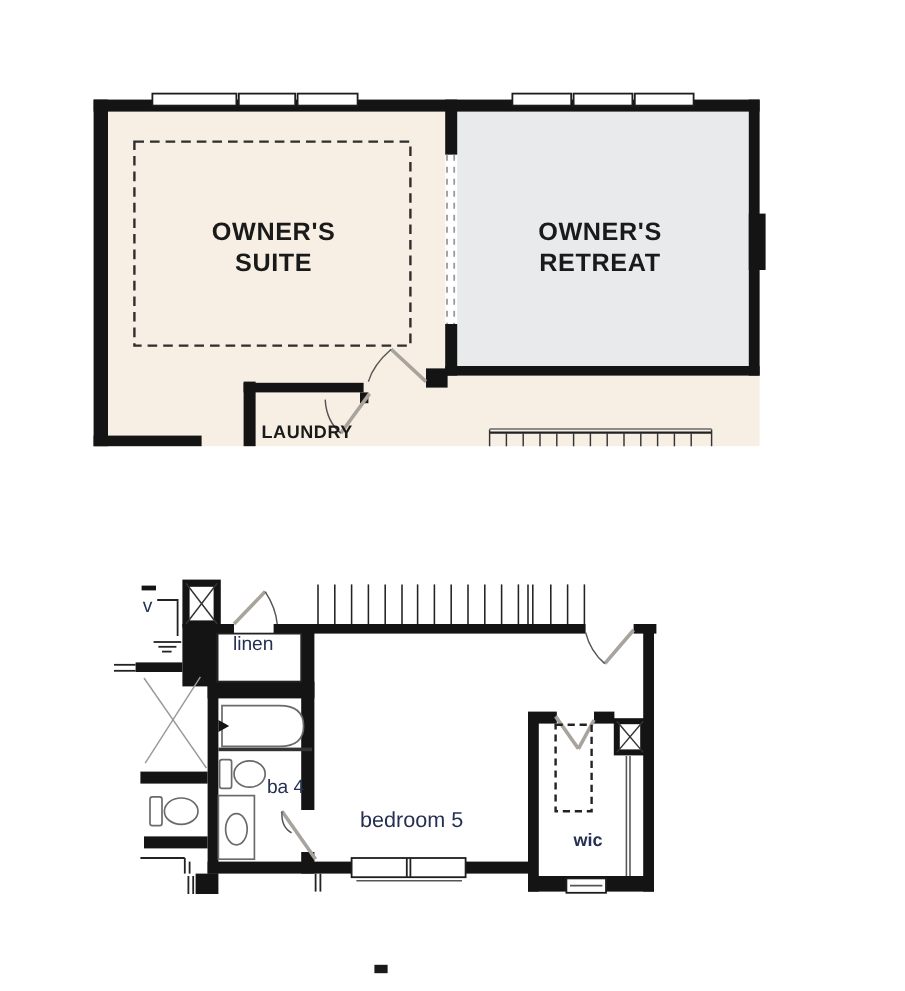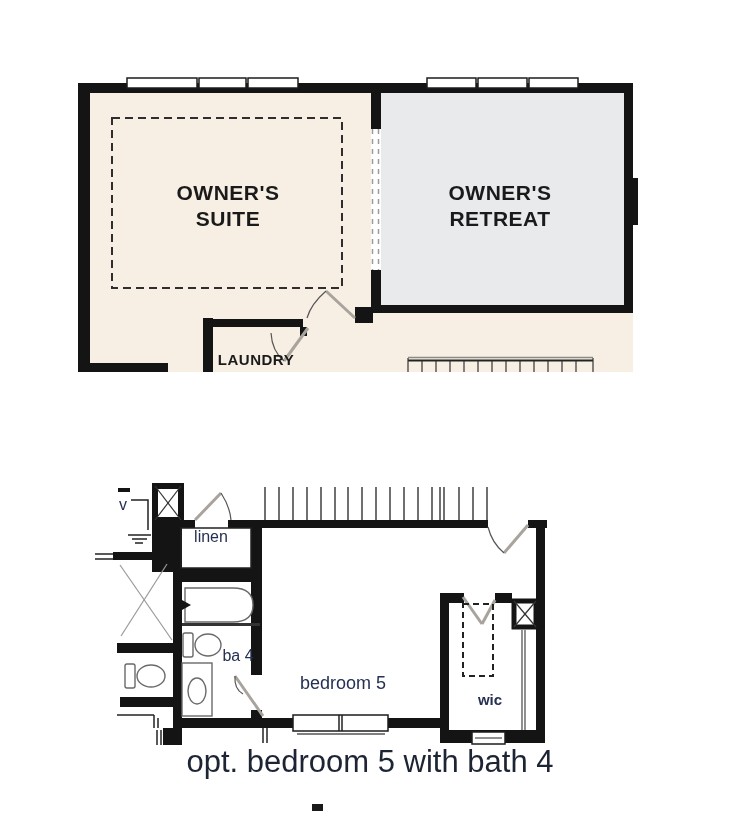--- a/index.html
+++ b/index.html
@@ -253,17 +253,16 @@
       <line class="thin-dk" x1="247" y1="235" x2="247" y2="251"></line>
       <line class="thin" x1="202" y1="254" x2="290" y2="254"></line>
     </g>
 
     <g>
       <rect class="win" x="377" y="252" width="33" height="12"></rect>
       <line class="thin" x1="380" y1="258" x2="407" y2="258"></line>
     </g>
   </svg>
 
-  <div id="caption">opt. bedroom 5 with bath 4</div>
 
   <div id="page-dash"></div>
 
 </div>
 
 </body></html>

